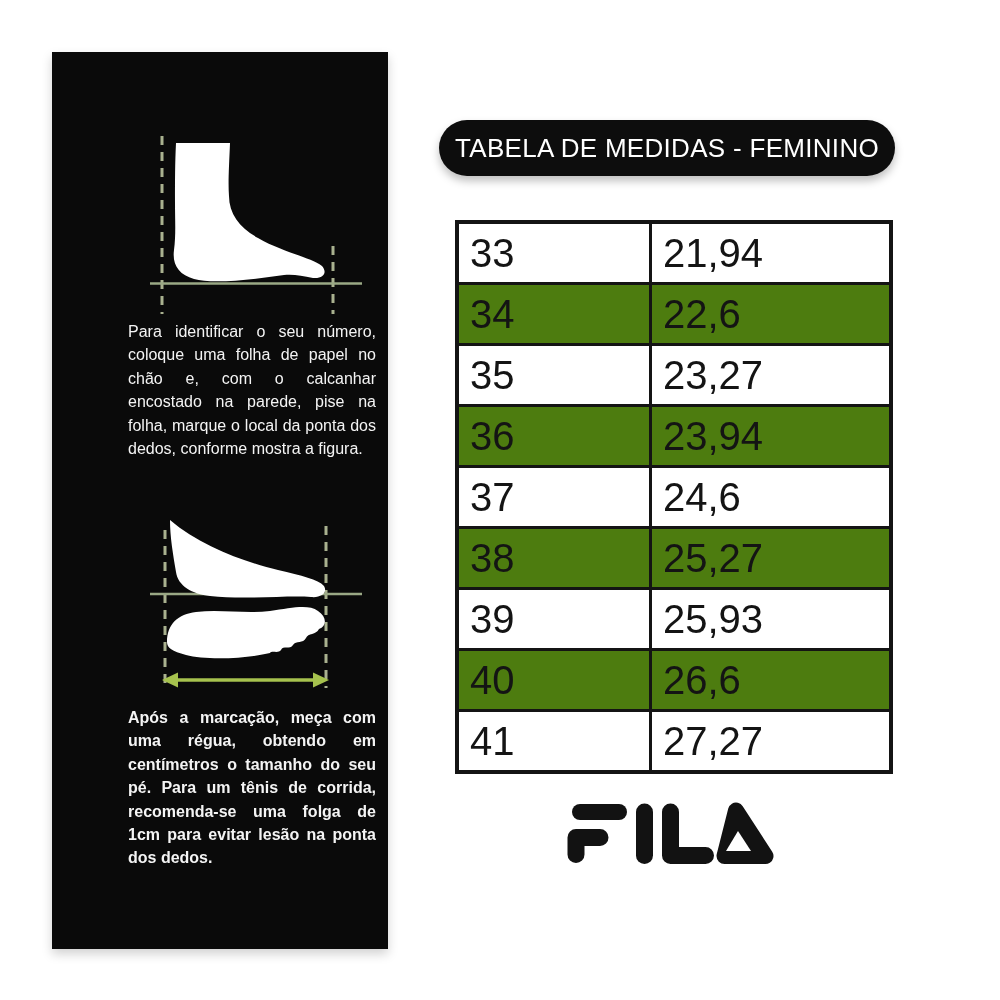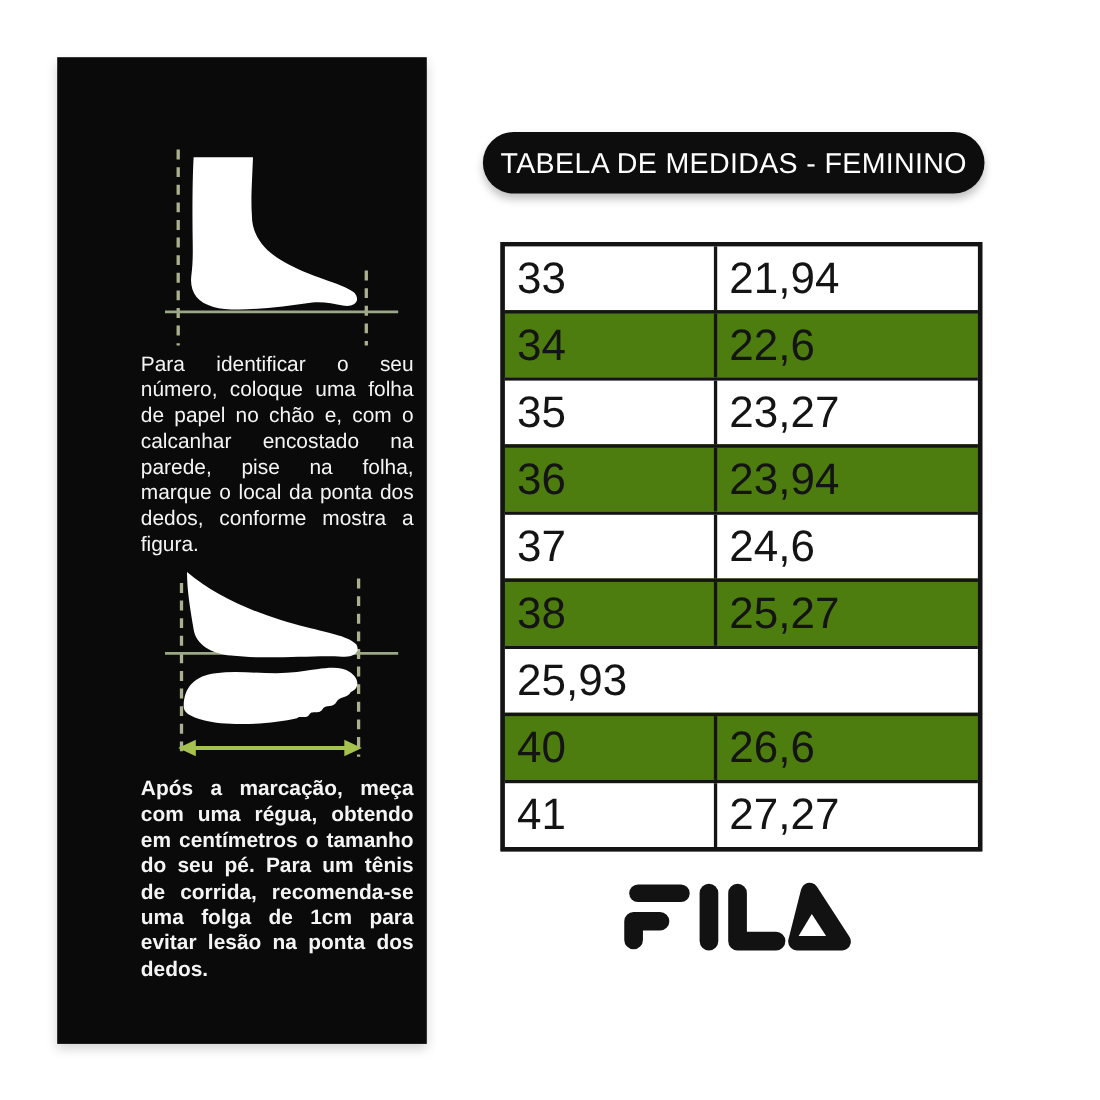--- a/index.html
+++ b/index.html
@@ -10,21 +10,21 @@
   
   .panel{
     position:absolute;left:52px;top:52px;width:336px;height:897px;
     background:#0a0a0a;box-shadow:0 5px 10px rgba(0,0,0,.18);
   }
   .illu{position:absolute;left:98px;width:222px;height:202px;}
   .illu1{top:66px;}
   .illu2{top:452px;}
   .instruction{
     position:absolute;left:76px;width:248px;margin:0;
-    color:#f4f4f4;font-size:19px;line-height:23.4px;text-align:justify;
+    color:#f4f4f4;font-size:16px;line-height:23.4px;text-align:justify;
   }
   .instr1{top:268px;}
   .instr2{top:654px;font-weight:bold;}
   
   .header-pill{
     position:absolute;left:439px;top:120px;width:456px;height:56px;
     background:#0d0d0d;border-radius:28px;
     display:flex;align-items:center;justify-content:center;
     box-shadow:0 5px 8px rgba(0,0,0,.25);
   }
@@ -134,20 +134,21 @@
     <div class="cell size">37</div>
     <div class="cell len">24,6</div>
   </div>
 
   <div class="trow alt">
     <div class="cell size">38</div>
     <div class="cell len">25,27</div>
   </div>
 
   <div class="trow">
+    <div class="cell size">39</div>
     <div class="cell len">25,93</div>
   </div>
 
   <div class="trow alt">
     <div class="cell size">40</div>
     <div class="cell len">26,6</div>
   </div>
 
   <div class="trow">
     <div class="cell size">41</div>

